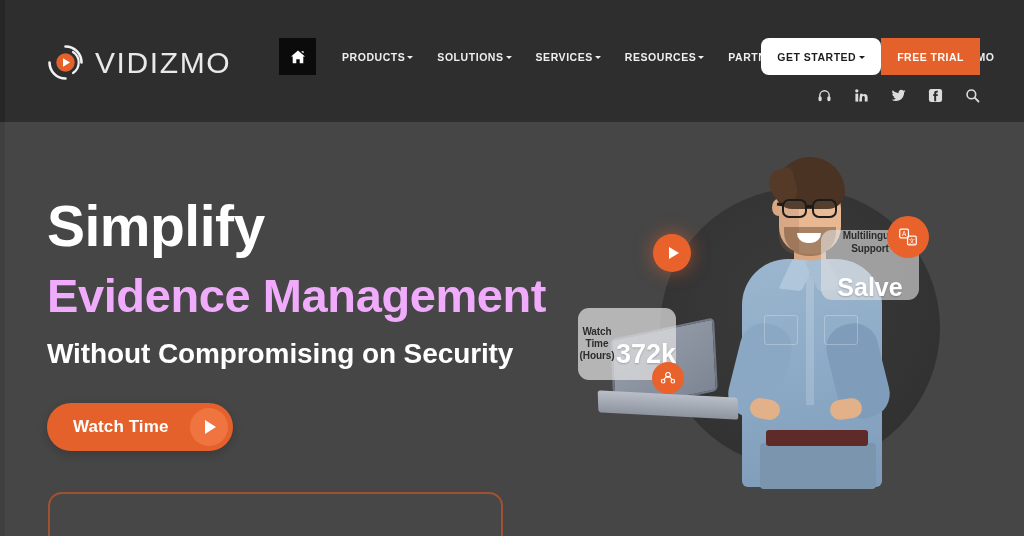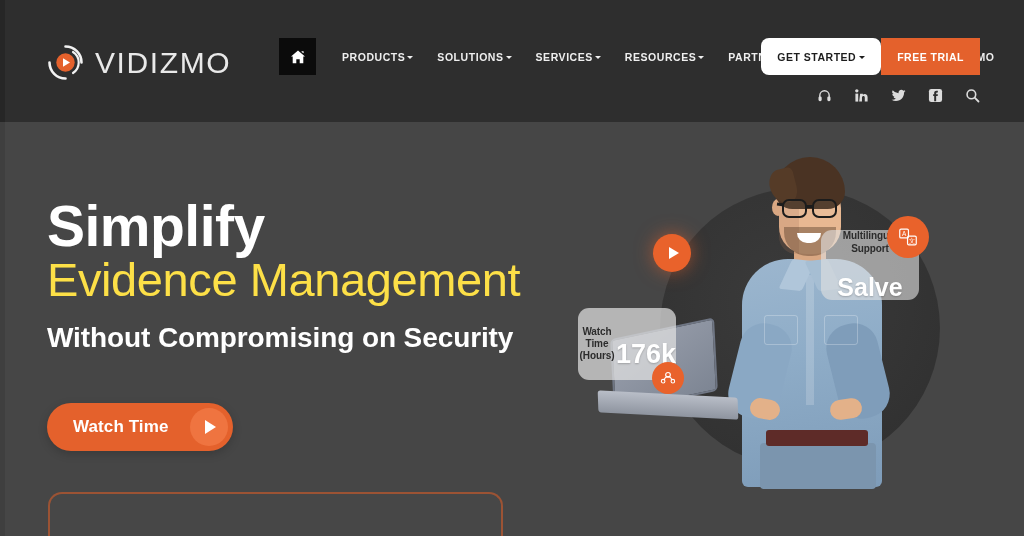--- a/index.html
+++ b/index.html
@@ -83,22 +83,22 @@
 
   
   .hero { position:absolute; left:0; top:122px; width:912px; height:414px; background:#464646; }
 
   .hero-copy { position:absolute; left:47px; top:76px; }
   .h-line1 {
     color:#ffffff; font-size:57px; font-weight:700; line-height:1.0;
     letter-spacing:-0.5px;
   }
   .h-line2 {
-    color:#fde047; font-size:47px; font-weight:400; line-height:1.05;
-    letter-spacing:-0.4px;
+    color:#f0abfc; font-size:47px; font-weight:700; line-height:1.05;
+    margin-top:16px; letter-spacing:-0.4px;
   }
   .h-line3 {
     color:#ffffff; font-size:28px; font-weight:700; line-height:1.1;
     margin-top:19px; letter-spacing:-0.1px;
   }
 
   .watch-btn {
     position:absolute; left:47px; top:281px;
     height:48px; background:#e4612c; border-radius:24px;
     display:flex; align-items:center; padding-left:26px; padding-right:5px;
@@ -457,21 +457,21 @@
 
       <div class="badge-play">
         <span class="play-tri"></span>
       </div>
 
       <div class="card-watch">
         <div class="card-label">
           <span>Watch Time</span><br>
           <span>(Hours)</span>
         </div>
-        <div class="card-value">176k</div>
+        <div class="card-value">372k</div>
       </div>
 
       <div class="badge-users">
         <span>
           <svg width="18" height="18" viewBox="0 0 20 20">
             <circle cx="10" cy="6.5" r="2.6" fill="none" stroke="#fff" stroke-width="1.3"></circle>
             <path d="M6 12.5a4 4 0 0 1 8 0" fill="none" stroke="#fff" stroke-width="1.3"></path>
             <circle cx="4.6" cy="13.5" r="2" fill="none" stroke="#fff" stroke-width="1.2"></circle>
             <circle cx="15.4" cy="13.5" r="2" fill="none" stroke="#fff" stroke-width="1.2"></circle>
           </svg>

